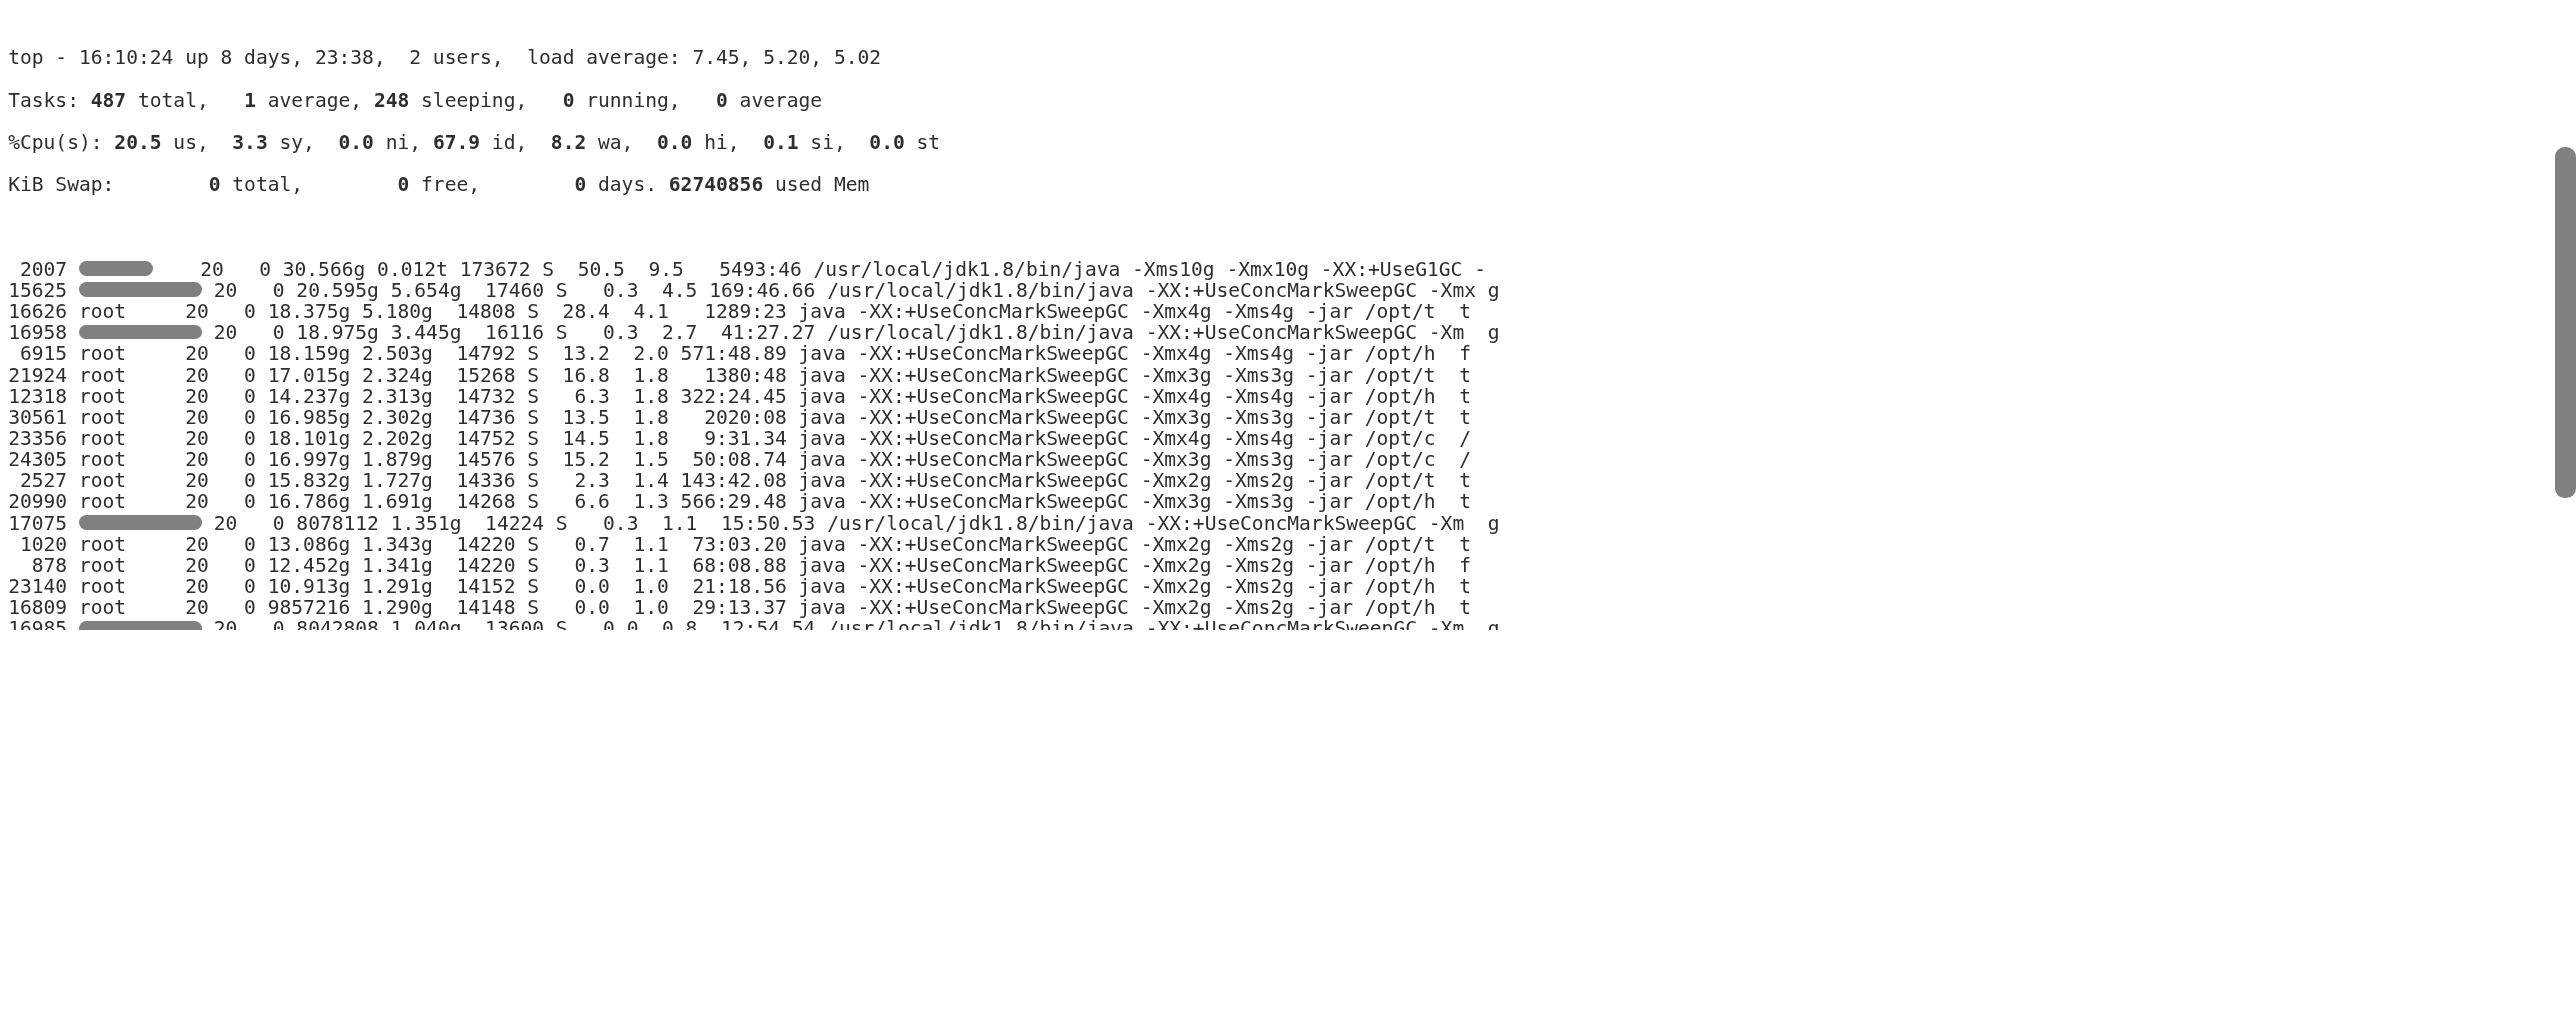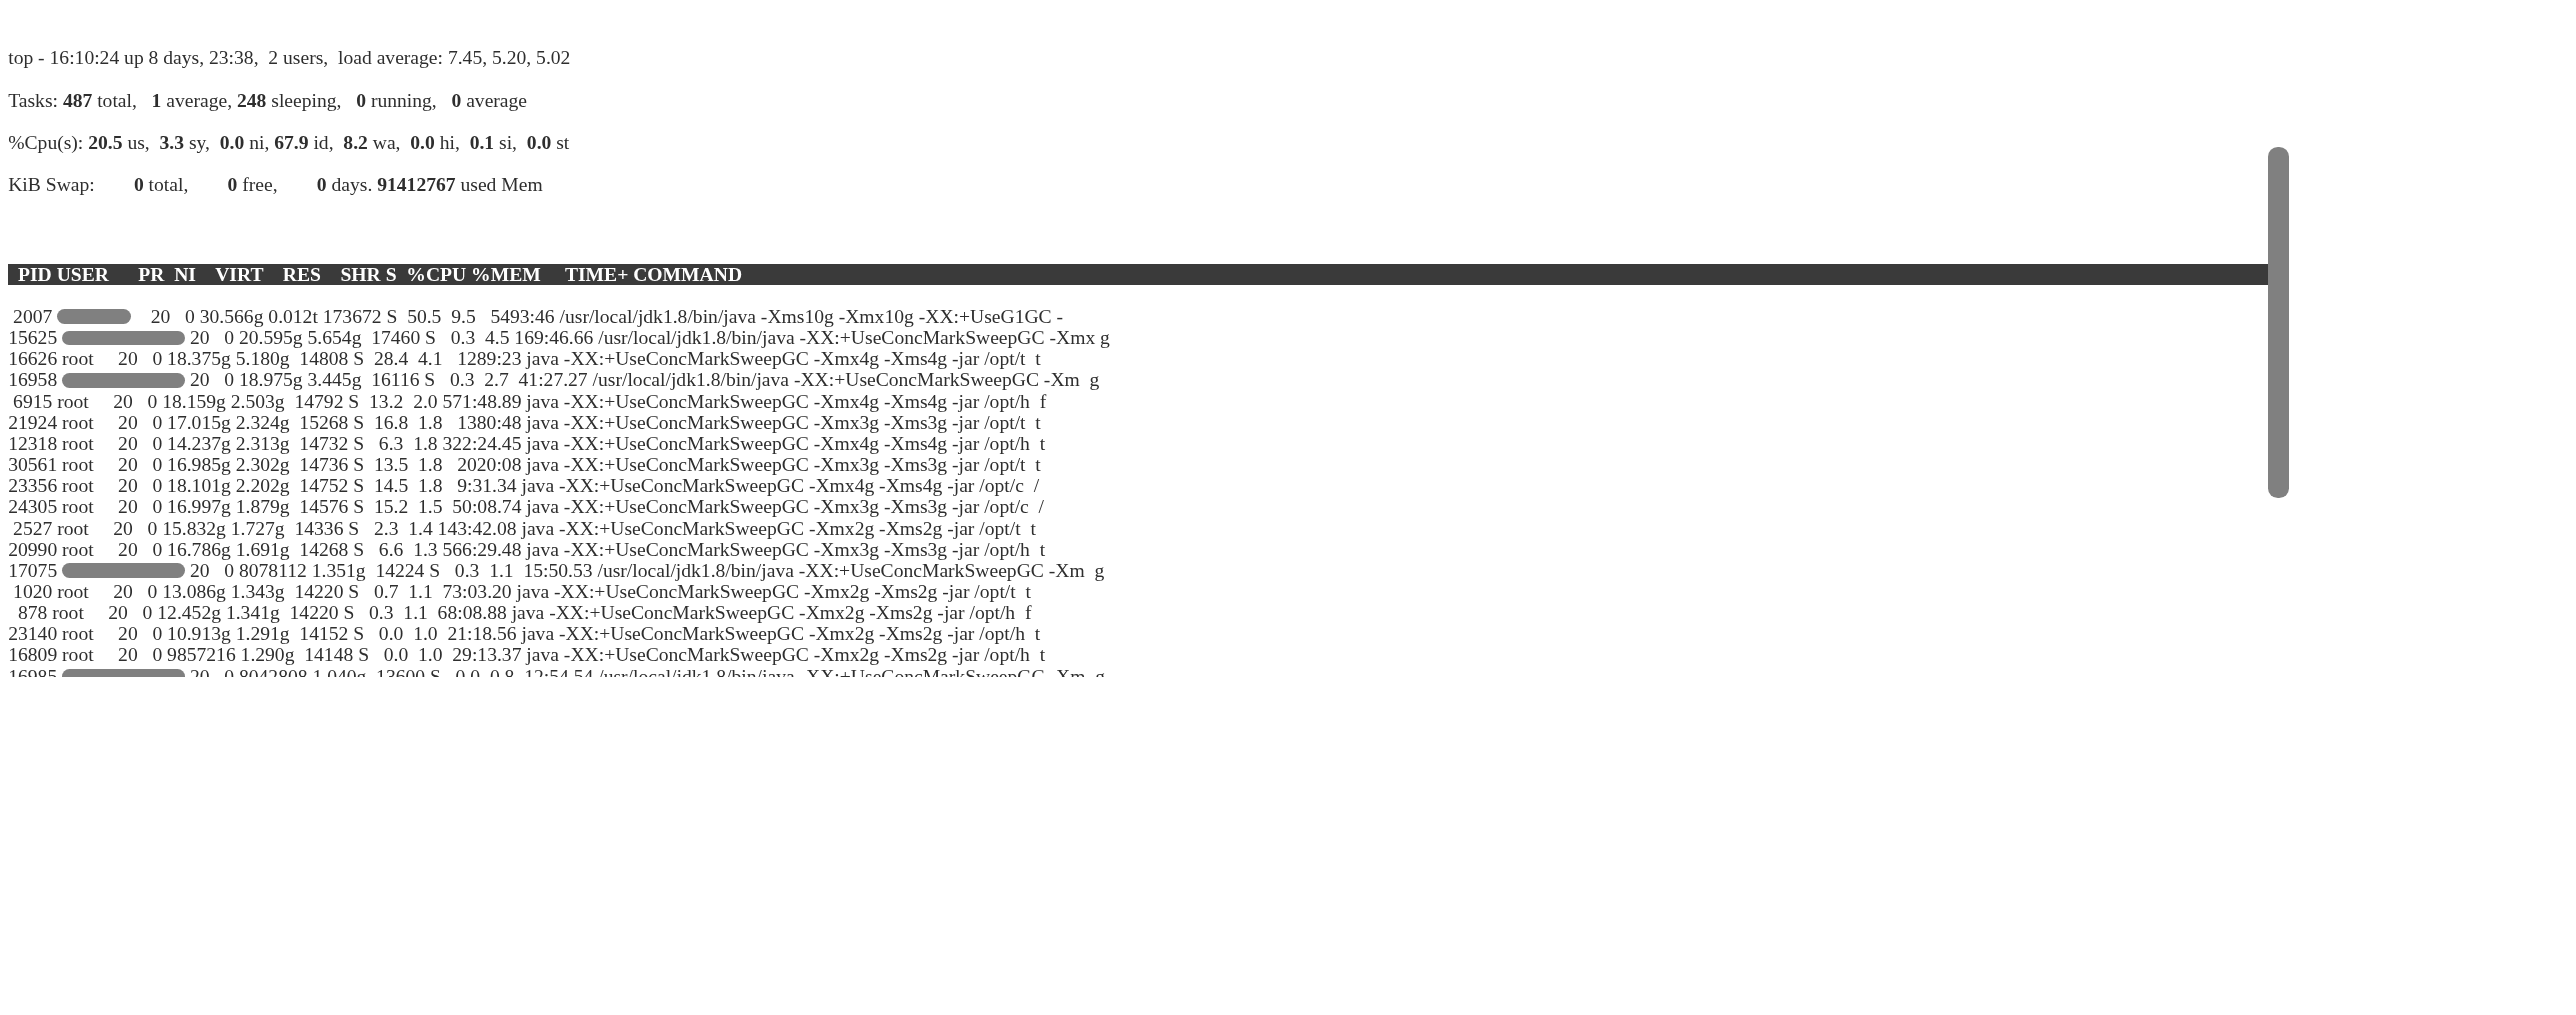--- a/index.html
+++ b/index.html
@@ -10,23 +10,22 @@
     font-size: 19.6px;
     line-height: 1.08;
     color: #2e2e2e;
     width: 2576px;
     overflow: hidden;
   }
   .terminal {
     padding: 4.9px 8.2px 0 8.2px;
     white-space: pre;
     position: relative;
-    width: 2289px;
+    width: 2576px;
     box-sizing: border-box;
-    font-family: Liberation Serif, serif;
   }
   .b { font-weight: bold; }
   .header-bar {
     background: #3a3a3a;
     color: #ffffff;
     font-weight: bold;
     padding: 0 0;
     margin-top: 4.9px;
   }
   .row { display: block; }
@@ -55,20 +54,19 @@
   }
 </style>
 </head>
 <body>
 
 <div class="terminal">
 
 <div class="row"><span>top - </span><span>16:10:24</span><span> up </span><span>8 days, 23:38</span><span>,  </span><span>2 users</span><span>,  load average: </span><span>7.45, 5.20, 5.02</span></div>
 <div class="row"><span>Tasks: </span><span class="b">487</span><span> total,   </span><span class="b">1</span><span> average, </span><span class="b">248</span><span> sleeping,   </span><span class="b">0</span><span> running,   </span><span class="b">0</span><span> average</span></div>
 <div class="row"><span>%Cpu(s): </span><span class="b">20.5</span><span> us,  </span><span class="b">3.3</span><span> sy,  </span><span class="b">0.0</span><span> ni, </span><span class="b">67.9</span><span> id,  </span><span class="b">8.2</span><span> wa,  </span><span class="b">0.0</span><span> hi,  </span><span class="b">0.1</span><span> si,  </span><span class="b">0.0</span><span> st</span></div>
-<div class="row"><span>KiB Swap:        </span><span class="b">0</span><span> total,        </span><span class="b">0</span><span> free,        </span><span class="b">0</span><span> days. </span><span class="b">91412767</span><span> used Mem</span></div>
+<div class="row"><span>KiB Swap:        </span><span class="b">0</span><span> total,        </span><span class="b">0</span><span> free,        </span><span class="b">0</span><span> days. </span><span class="b">62740856</span><span> used Mem</span></div>
 <div class="row">&nbsp;</div>
-<div class="row header-bar">  PID USER      PR  NI    VIRT    RES    SHR S  %CPU %MEM     TIME+ COMMAND</div>
 <div id="process-list"><div class="row"> 2007 <span class="redact w1"></span>    20   0 30.566g 0.012t 173672 S  50.5  9.5   5493:46 /usr/local/jdk1.8/bin/java -Xms10g -Xmx10g -XX:+UseG1GC -</div><div class="row">15625 <span class="redact w2"></span> 20   0 20.595g 5.654g  17460 S   0.3  4.5 169:46.66 /usr/local/jdk1.8/bin/java -XX:+UseConcMarkSweepGC -Xmx g</div><div class="row">16626 root     20   0 18.375g 5.180g  14808 S  28.4  4.1   1289:23 java -XX:+UseConcMarkSweepGC -Xmx4g -Xms4g -jar /opt/t  t</div><div class="row">16958 <span class="redact w2"></span> 20   0 18.975g 3.445g  16116 S   0.3  2.7  41:27.27 /usr/local/jdk1.8/bin/java -XX:+UseConcMarkSweepGC -Xm  g</div><div class="row"> 6915 root     20   0 18.159g 2.503g  14792 S  13.2  2.0 571:48.89 java -XX:+UseConcMarkSweepGC -Xmx4g -Xms4g -jar /opt/h  f</div><div class="row">21924 root     20   0 17.015g 2.324g  15268 S  16.8  1.8   1380:48 java -XX:+UseConcMarkSweepGC -Xmx3g -Xms3g -jar /opt/t  t</div><div class="row">12318 root     20   0 14.237g 2.313g  14732 S   6.3  1.8 322:24.45 java -XX:+UseConcMarkSweepGC -Xmx4g -Xms4g -jar /opt/h  t</div><div class="row">30561 root     20   0 16.985g 2.302g  14736 S  13.5  1.8   2020:08 java -XX:+UseConcMarkSweepGC -Xmx3g -Xms3g -jar /opt/t  t</div><div class="row">23356 root     20   0 18.101g 2.202g  14752 S  14.5  1.8   9:31.34 java -XX:+UseConcMarkSweepGC -Xmx4g -Xms4g -jar /opt/c  /</div><div class="row">24305 root     20   0 16.997g 1.879g  14576 S  15.2  1.5  50:08.74 java -XX:+UseConcMarkSweepGC -Xmx3g -Xms3g -jar /opt/c  /</div><div class="row"> 2527 root     20   0 15.832g 1.727g  14336 S   2.3  1.4 143:42.08 java -XX:+UseConcMarkSweepGC -Xmx2g -Xms2g -jar /opt/t  t</div><div class="row">20990 root     20   0 16.786g 1.691g  14268 S   6.6  1.3 566:29.48 java -XX:+UseConcMarkSweepGC -Xmx3g -Xms3g -jar /opt/h  t</div><div class="row">17075 <span class="redact w2"></span> 20   0 8078112 1.351g  14224 S   0.3  1.1  15:50.53 /usr/local/jdk1.8/bin/java -XX:+UseConcMarkSweepGC -Xm  g</div><div class="row"> 1020 root     20   0 13.086g 1.343g  14220 S   0.7  1.1  73:03.20 java -XX:+UseConcMarkSweepGC -Xmx2g -Xms2g -jar /opt/t  t</div><div class="row">  878 root     20   0 12.452g 1.341g  14220 S   0.3  1.1  68:08.88 java -XX:+UseConcMarkSweepGC -Xmx2g -Xms2g -jar /opt/h  f</div><div class="row">23140 root     20   0 10.913g 1.291g  14152 S   0.0  1.0  21:18.56 java -XX:+UseConcMarkSweepGC -Xmx2g -Xms2g -jar /opt/h  t</div><div class="row">16809 root     20   0 9857216 1.290g  14148 S   0.0  1.0  29:13.37 java -XX:+UseConcMarkSweepGC -Xmx2g -Xms2g -jar /opt/h  t</div><div class="row partial-bottom">16985 <span class="redact w2"></span> 20   0 8042808 1.040g  13600 S   0.0  0.8  12:54.54 /usr/local/jdk1.8/bin/java -XX:+UseConcMarkSweepGC -Xm  g</div></div>
 
 <div class="cut"></div>
 </div>
 
 
 </body></html>

